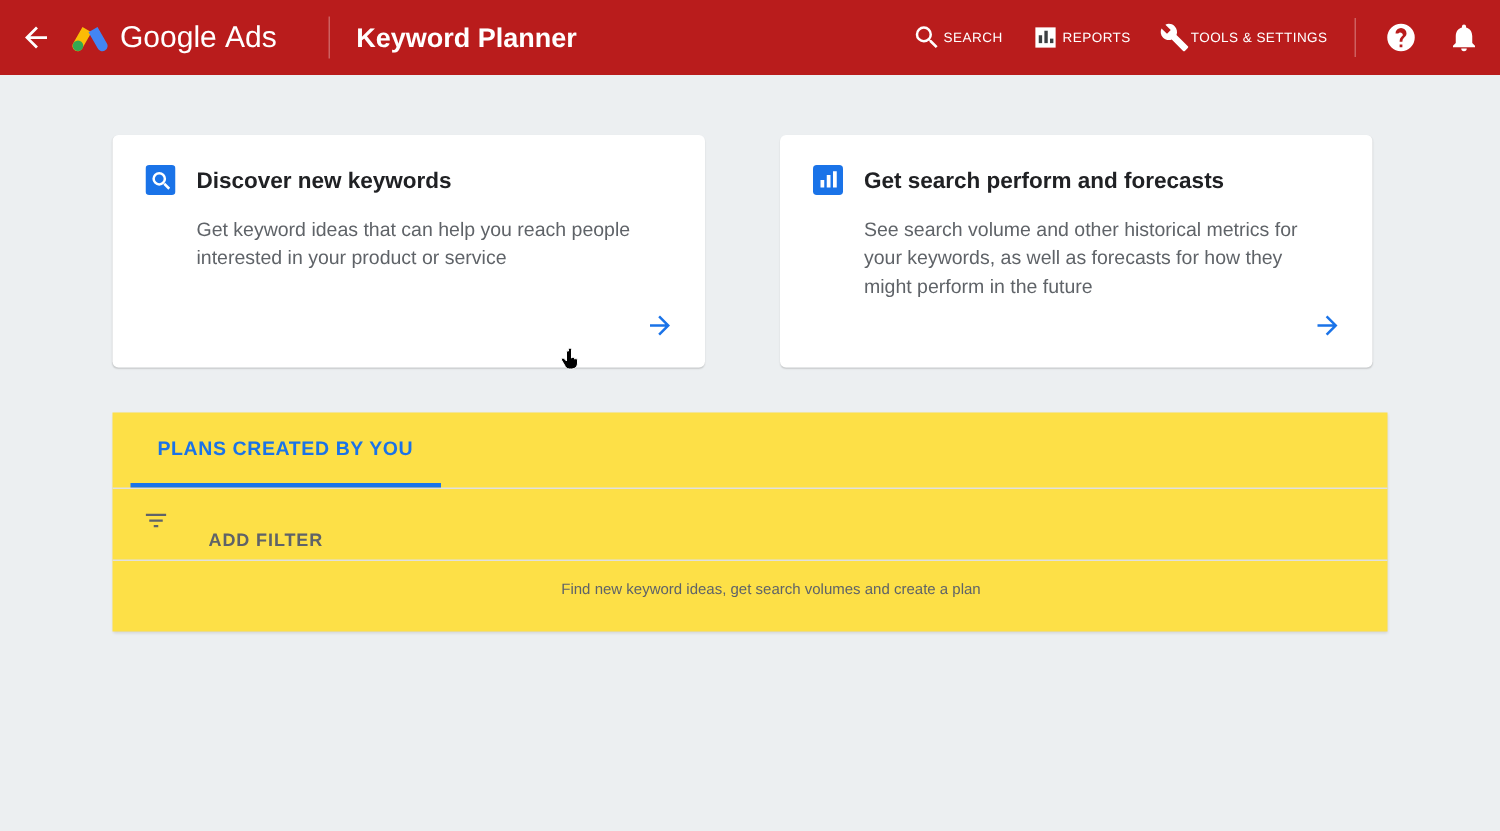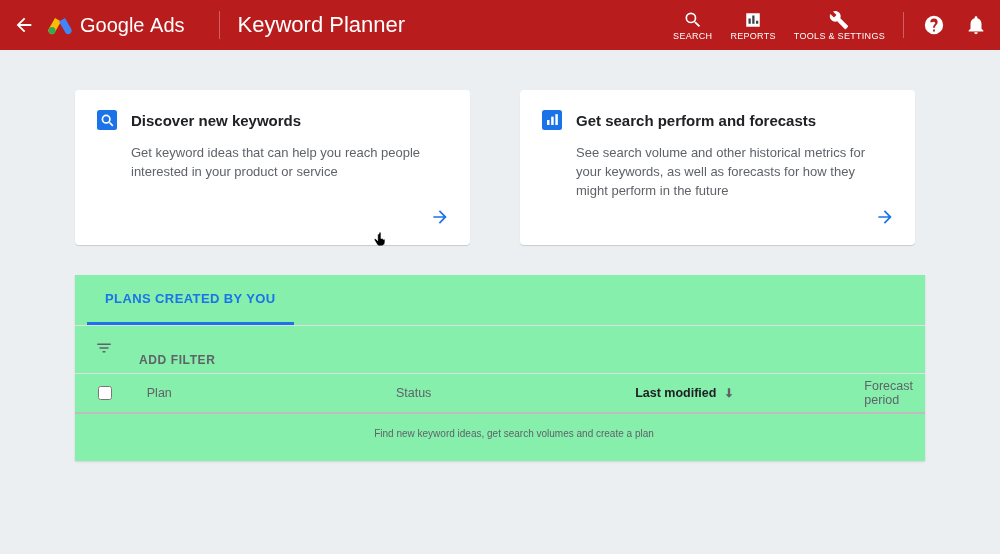--- a/index.html
+++ b/index.html
@@ -5,37 +5,37 @@
   * { box-sizing: border-box; margin: 0; padding: 0; font-family: Arial, Helvetica, sans-serif; }
   body { width: 1000px; height: 554px; background: #eceff1; overflow: hidden; }
 
   .topbar { height: 50px; background: #b91c1c; display: flex; align-items: center; color: #fff; padding: 0 12px; }
   .topbar .back { width: 24px; height: 24px; display: flex; align-items: center; justify-content: center; cursor: pointer; margin-right: 12px; }
   .topbar .logo { display: flex; align-items: center; margin-right: 16px; }
   .topbar .logo svg { margin-right: 8px; }
   .topbar .brand { font-family: 'Product Sans', Arial, sans-serif; font-size: 20px; font-weight: 400; color: #fff; }
   .topbar .brand .thin { font-weight: 300; }
   .topbar .vdivider { width: 1px; height: 28px; background: rgba(255,255,255,0.3); margin: 0 18px; }
-  .topbar .page-title { font-size: 22px; font-weight: 400; }
+  .topbar .page-title { font-size: 18px; font-weight: 700; }
   .topbar .spacer { flex: 1; }
   .topnav { display: flex; align-items: center; gap: 18px; }
-  .topnav .navitem { display: flex; flex-direction: column; align-items: center; font-size: 9px; cursor: pointer; letter-spacing: 0.3px; }
+  .topnav .navitem { display: flex; flex-direction: row; align-items: center; font-size: 9px; cursor: pointer; letter-spacing: 0.3px; }
   .topnav .navitem .icon { width: 22px; height: 22px; display: flex; align-items: center; justify-content: center; }
   .topnav .navsep { width: 1px; height: 26px; background: rgba(255,255,255,0.3); }
   .topnav .icononly { width: 24px; height: 24px; display: flex; align-items: center; justify-content: center; cursor: pointer; }
 
   .cards { display: flex; gap: 50px; padding: 40px 70px 30px 75px; }
   .card { background: #fff; width: 395px; height: 155px; border-radius: 4px; box-shadow: 0 1px 1px rgba(0,0,0,0.15); padding: 20px 22px; position: relative; cursor: pointer; }
   .card .cardhead { display: flex; align-items: center; gap: 14px; margin-bottom: 14px; }
   .card .cardicon { width: 20px; height: 20px; }
   .card .cardtitle { font-size: 15px; font-weight: 700; color: #202124; }
   .card .carddesc { font-size: 13px; color: #5f6368; line-height: 1.45; padding-left: 34px; padding-right: 10px; }
   .card .arrowgo { position: absolute; bottom: 18px; right: 20px; width: 20px; height: 20px; }
 
-  .panel { background: #86efac; margin: 0 75px; box-shadow: 0 1px 2px rgba(0,0,0,0.12); }
+  .panel { background: #fde047; margin: 0 75px; box-shadow: 0 1px 2px rgba(0,0,0,0.12); }
   .tabs { display: flex; border-bottom: 1px solid #e0e0e0; padding-left: 12px; }
   .tab { padding: 16px 18px; font-size: 13px; font-weight: 700; letter-spacing: 0.4px; color: #5f6368; cursor: pointer; }
   .tab.active { color: #1a73e8; border-bottom: 3px solid #1a73e8; }
 
   .filterrow { display: flex; align-items: center; height: 48px; padding: 0 20px; gap: 26px; border-bottom: 1px solid #e0e0e0; }
   .filterrow .filteradd { font-size: 12px; font-weight: 700; letter-spacing: 0.6px; color: #5f6368; cursor: pointer; margin-top: 20px; }
 
   .tablehead { display: flex; align-items: center; height: 40px; border-bottom: 2px solid #bdbdbd; font-size: 12.5px; color: #5f6368; }
   .thcheck { width: 60px; display: flex; justify-content: center; }
   .th { padding: 0 12px; }
@@ -159,34 +159,20 @@
 
   <div class="filterrow">
     <span>
       <svg width="18" height="18" viewBox="0 0 24 24" fill="#5f6368">
           <path d="M10 18h4v-2h-4v2zM3 6v2h18V6H3zm3 7h12v-2H6v2z"></path>
         </svg>
     </span>
     <span class="filteradd">ADD FILTER</span>
   </div>
 
-  <div class="tablehead">
-    <div class="thcheck">
-        <input type="checkbox" style="">
-      </div>
-    <div class="th plan">Plan</div>
-    <div class="th status">Status</div>
-    <div class="th lastmod">
-      <span>Last modified</span>
-      <svg width="14" height="14" viewBox="0 0 24 24" fill="#5f6368">
-          <path d="M12 20l-6-6h4V4h4v10h4z"></path>
-        </svg>
-    </div>
-    <div class="th forecast">Forecast period</div>
-  </div>
 
   <div class="emptystate">Find new keyword ideas, get search volumes and create a plan</div>
 </div>
 
 <div class="cursor-pointer">
   <svg width="16" height="20" viewBox="0 0 24 24">
       <path fill="#000" stroke="#fff" stroke-width="1" d="M9 1.5a1.5 1.5 0 0 1 3 0V10l1-0.5a1.5 1.5 0 0 1 2 1V11l1-0.3a1.5 1.5 0 0 1 2 1.3v3c0 3-2 6-6 6h-2c-3 0-4-2-5-4l-3-5a1.5 1.5 0 0 1 2.5-1.5L7 13V4a1.5 1.5 0 0 1 2-1z"></path>
     </svg>
 </div>
 

